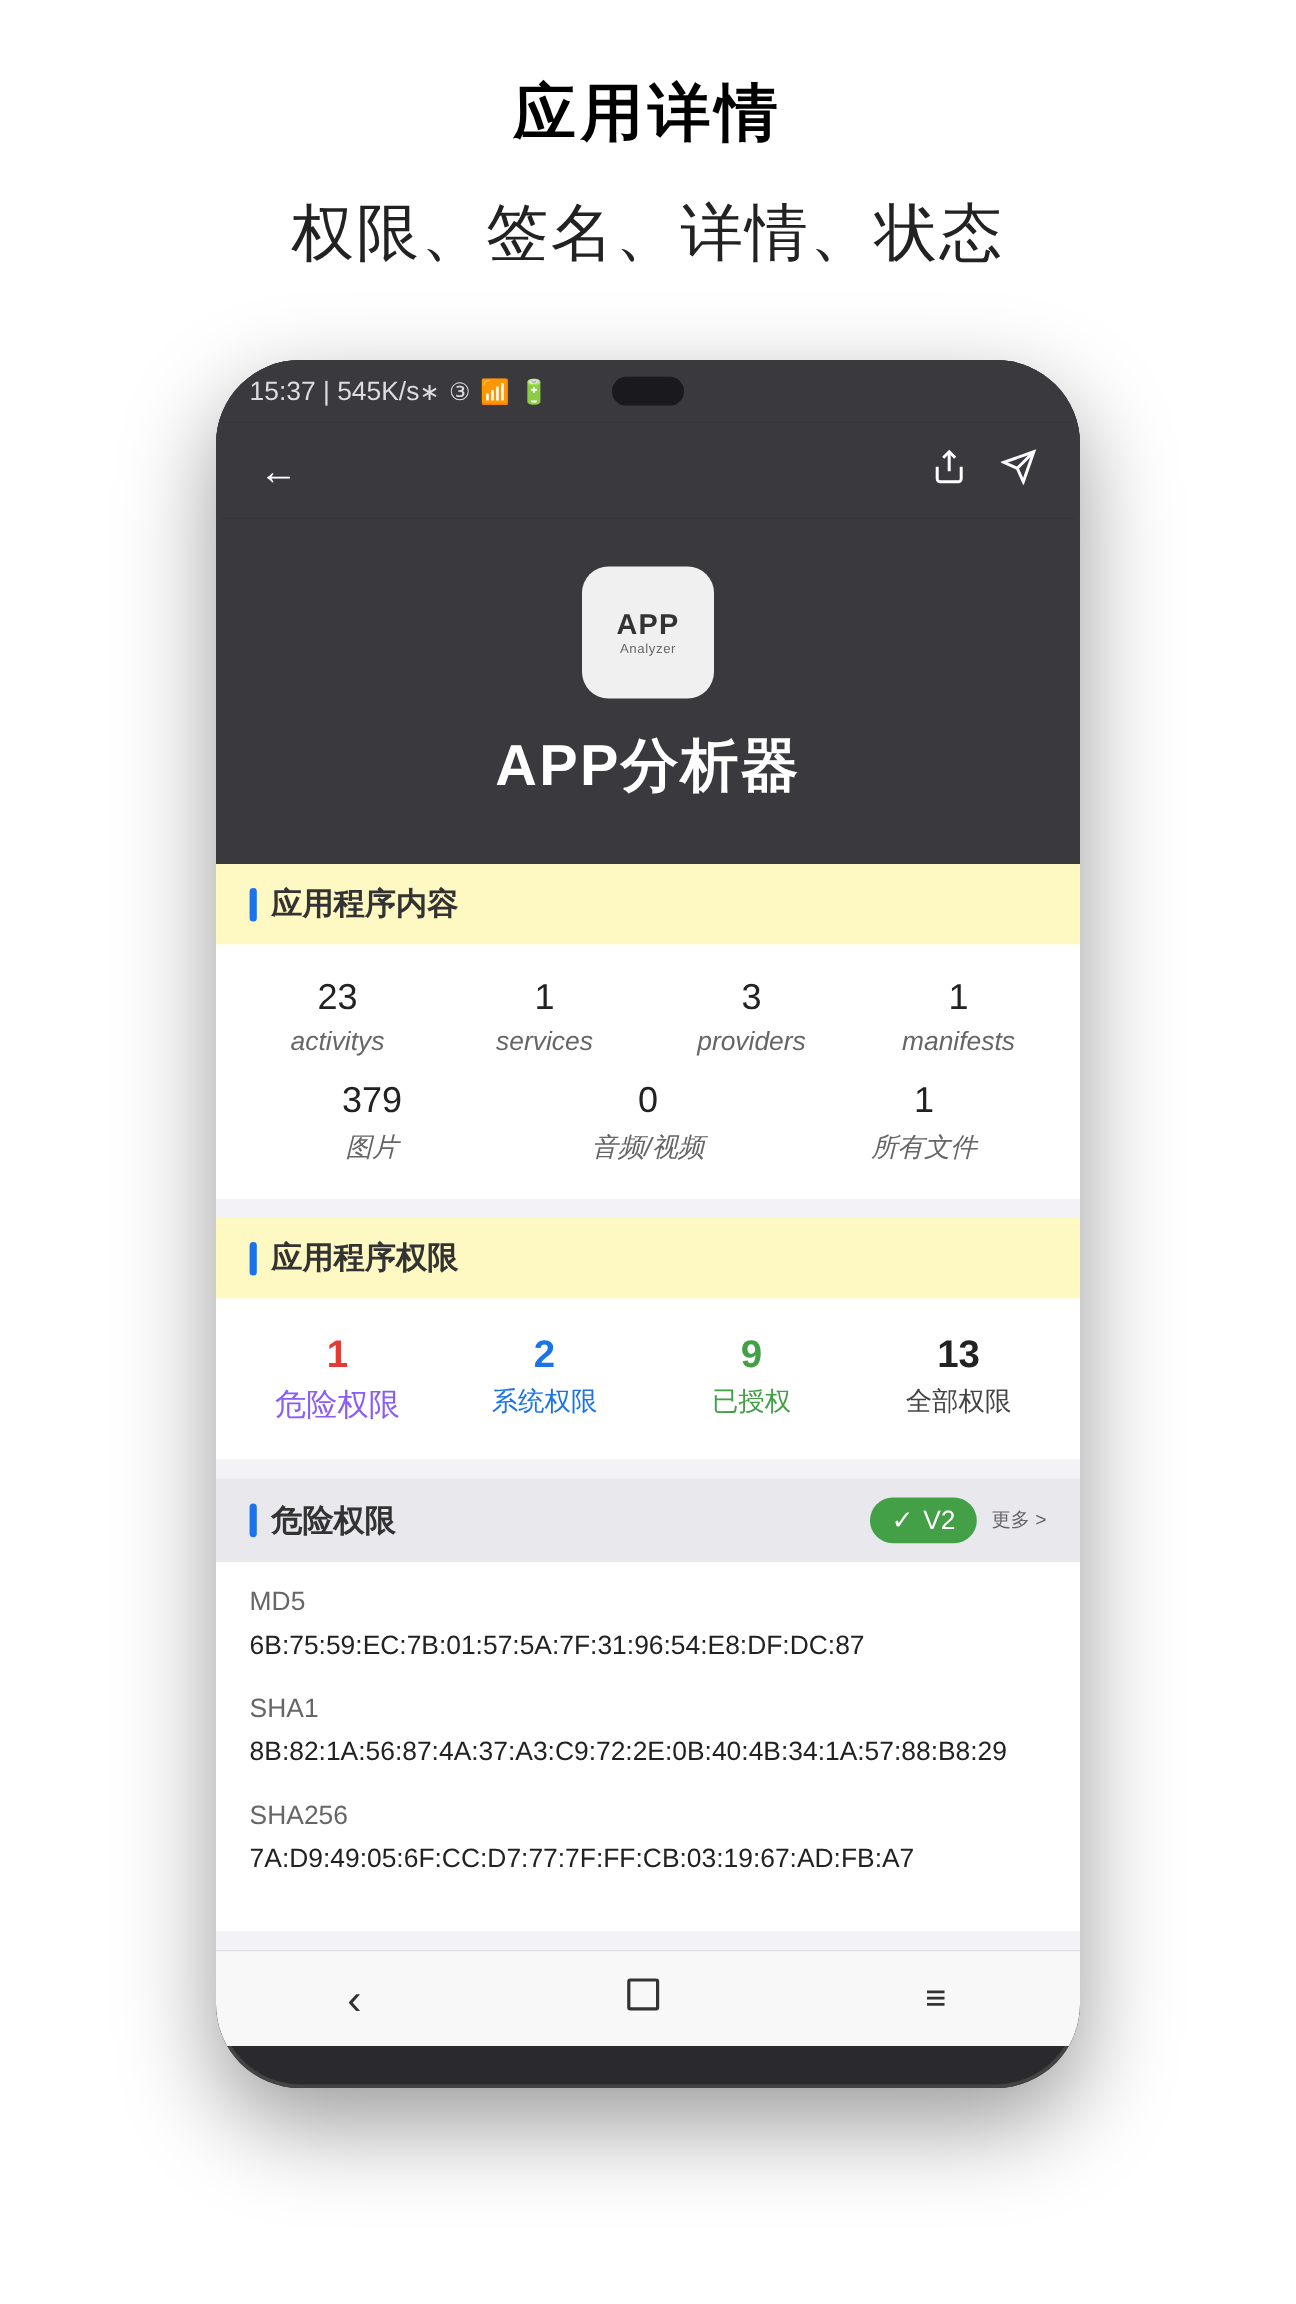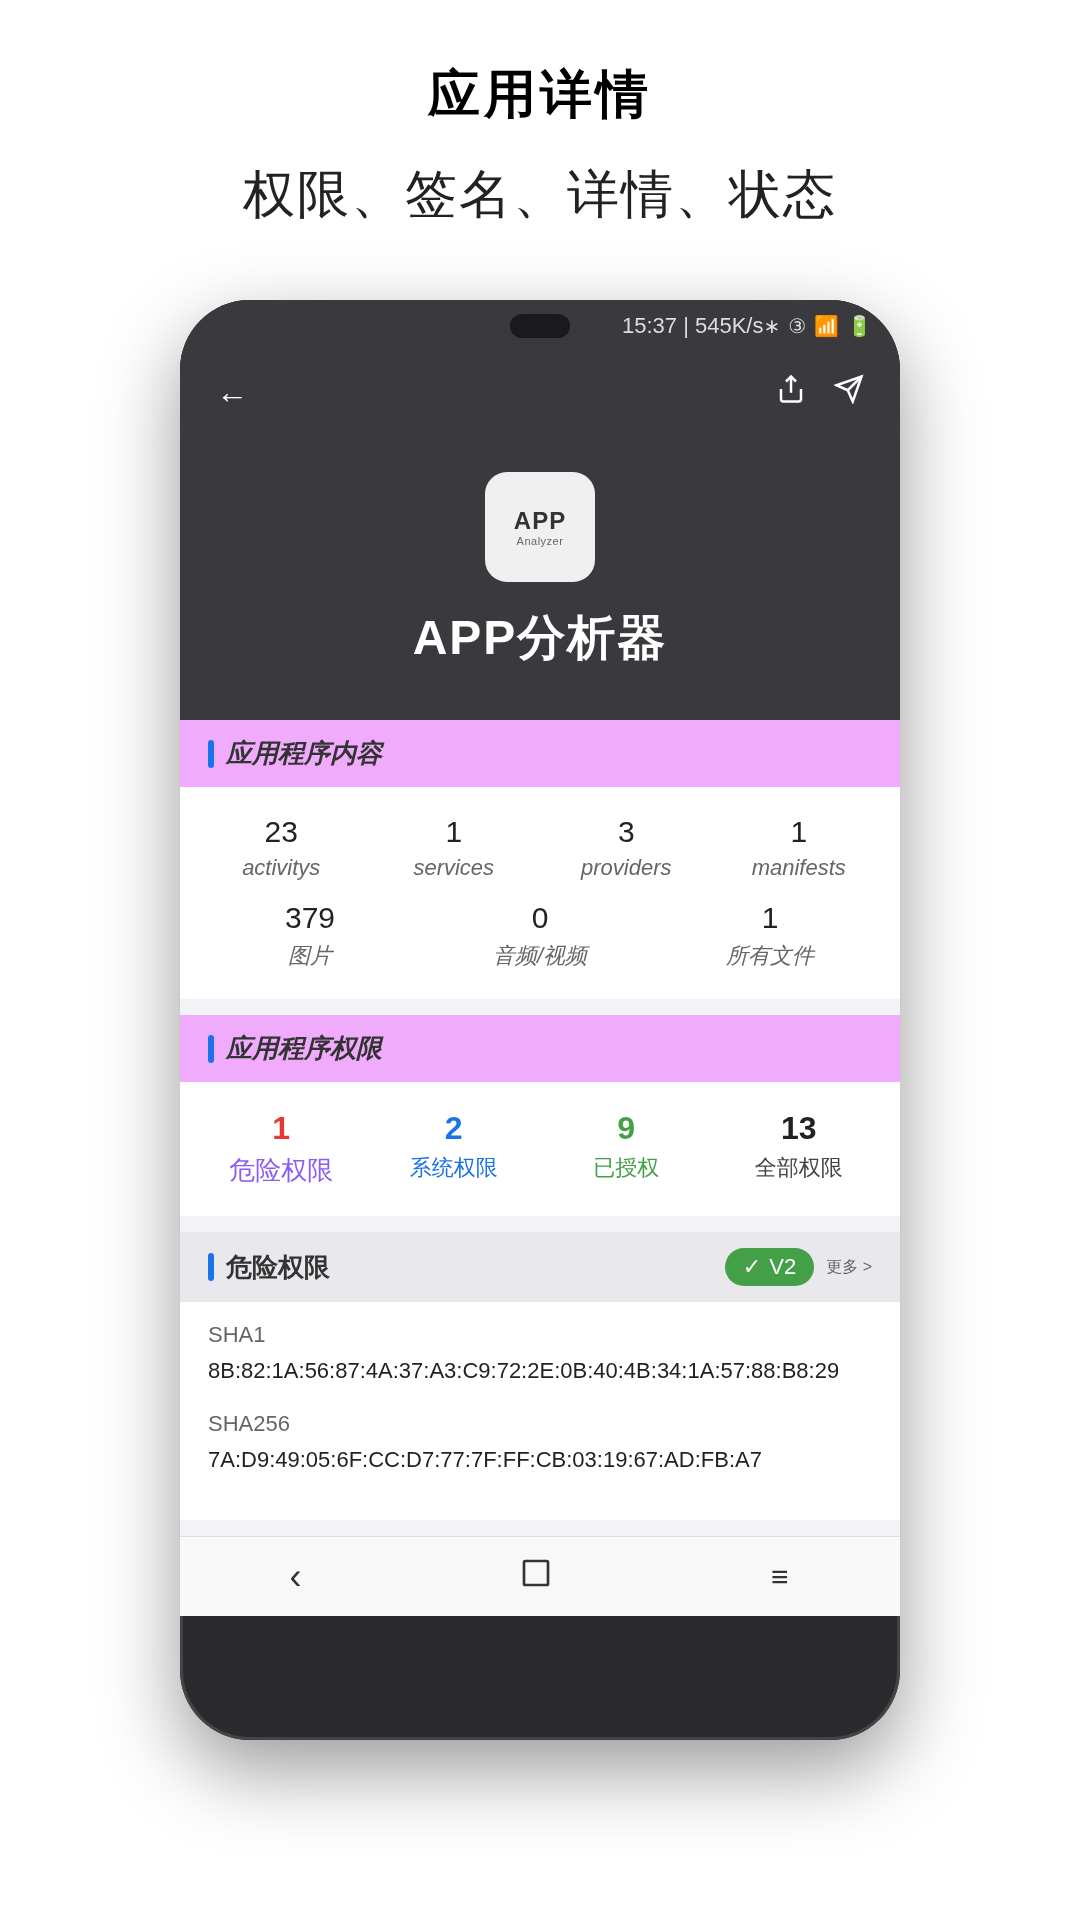--- a/index.html
+++ b/index.html
@@ -67,21 +67,21 @@
       border-radius: 0 4px 4px 0;
     }
 
     
     .status-bar {
       width: 100%;
       height: 52px;
       background: #3a3a3e;
       display: flex;
       align-items: center;
-      justify-content: flex-end;
+      justify-content: flex-start;
       padding: 0 28px;
       position: relative;
     }
 
     .status-left {
       font-size: 22px;
       color: #ddd;
       font-weight: 500;
     }
 
@@ -184,26 +184,25 @@
       overflow: hidden;
     }
 
     
     .section {
       background: #fff;
       margin-bottom: 16px;
     }
 
     .section-header {
-      background: #f0abfc;
+      background: #fef9c3;
       padding: 16px 28px;
       display: flex;
       align-items: center;
       gap: 12px;
-      font-style: italic;
     }
 
     .section-bar {
       width: 6px;
       height: 28px;
       background: #1a73e8;
       border-radius: 3px;
     }
 
     .section-title {
@@ -477,20 +476,24 @@
             <div class="sig-header-right">
               <div class="v2-badge">
                 <span>✓</span>
                 <span>V2</span>
               </div>
               <span class="more-link">更多 &gt;</span>
             </div>
           </div>
           <div class="sig-content">
             <div class="sig-row">
+              <div class="sig-key">MD5</div>
+              <div class="sig-value">6B:75:59:EC:7B:01:57:5A:7F:31:96:54:E8:DF:DC:87</div>
+            </div>
+            <div class="sig-row">
               <div class="sig-key">SHA1</div>
               <div class="sig-value">8B:82:1A:56:87:4A:37:A3:C9:72:2E:0B:40:4B:34:1A:57:88:B8:29</div>
             </div>
             <div class="sig-row">
               <div class="sig-key">SHA256</div>
               <div class="sig-value">7A:D9:49:05:6F:CC:D7:77:7F:FF:CB:03:19:67:AD:FB:A7</div>
             </div>
           </div>
         </div>
 

